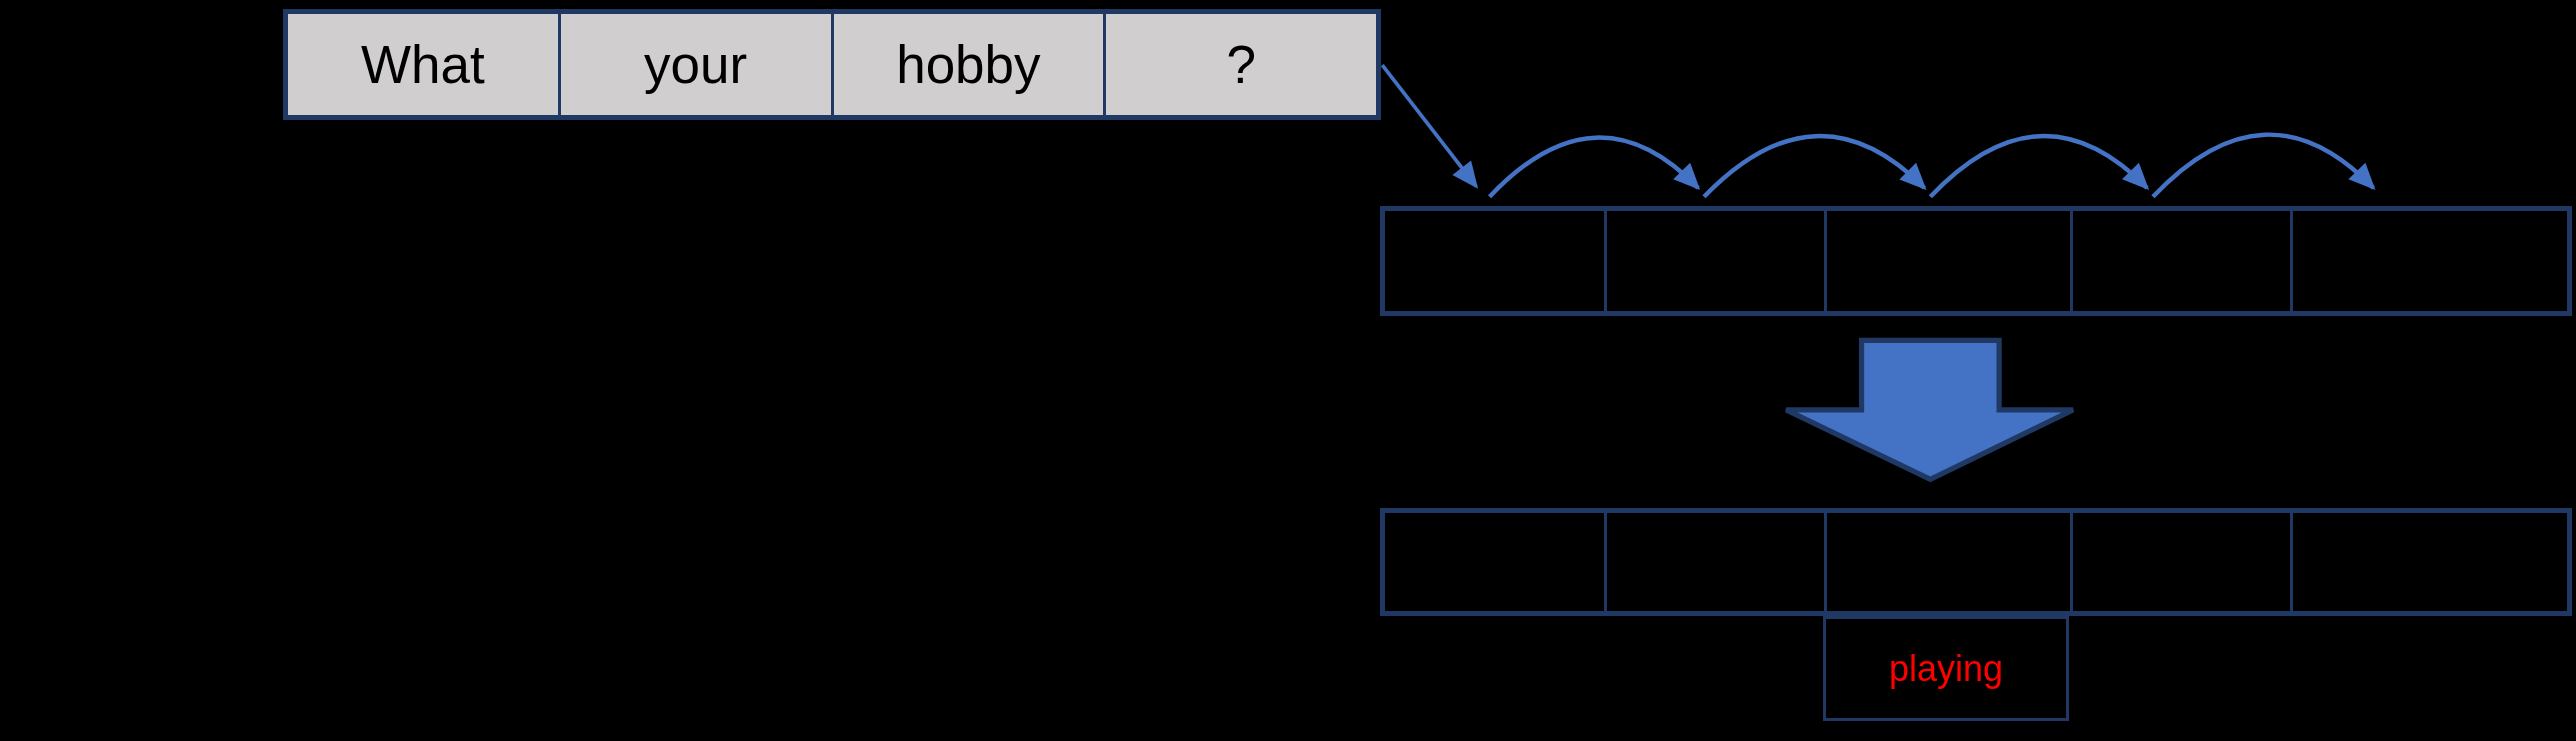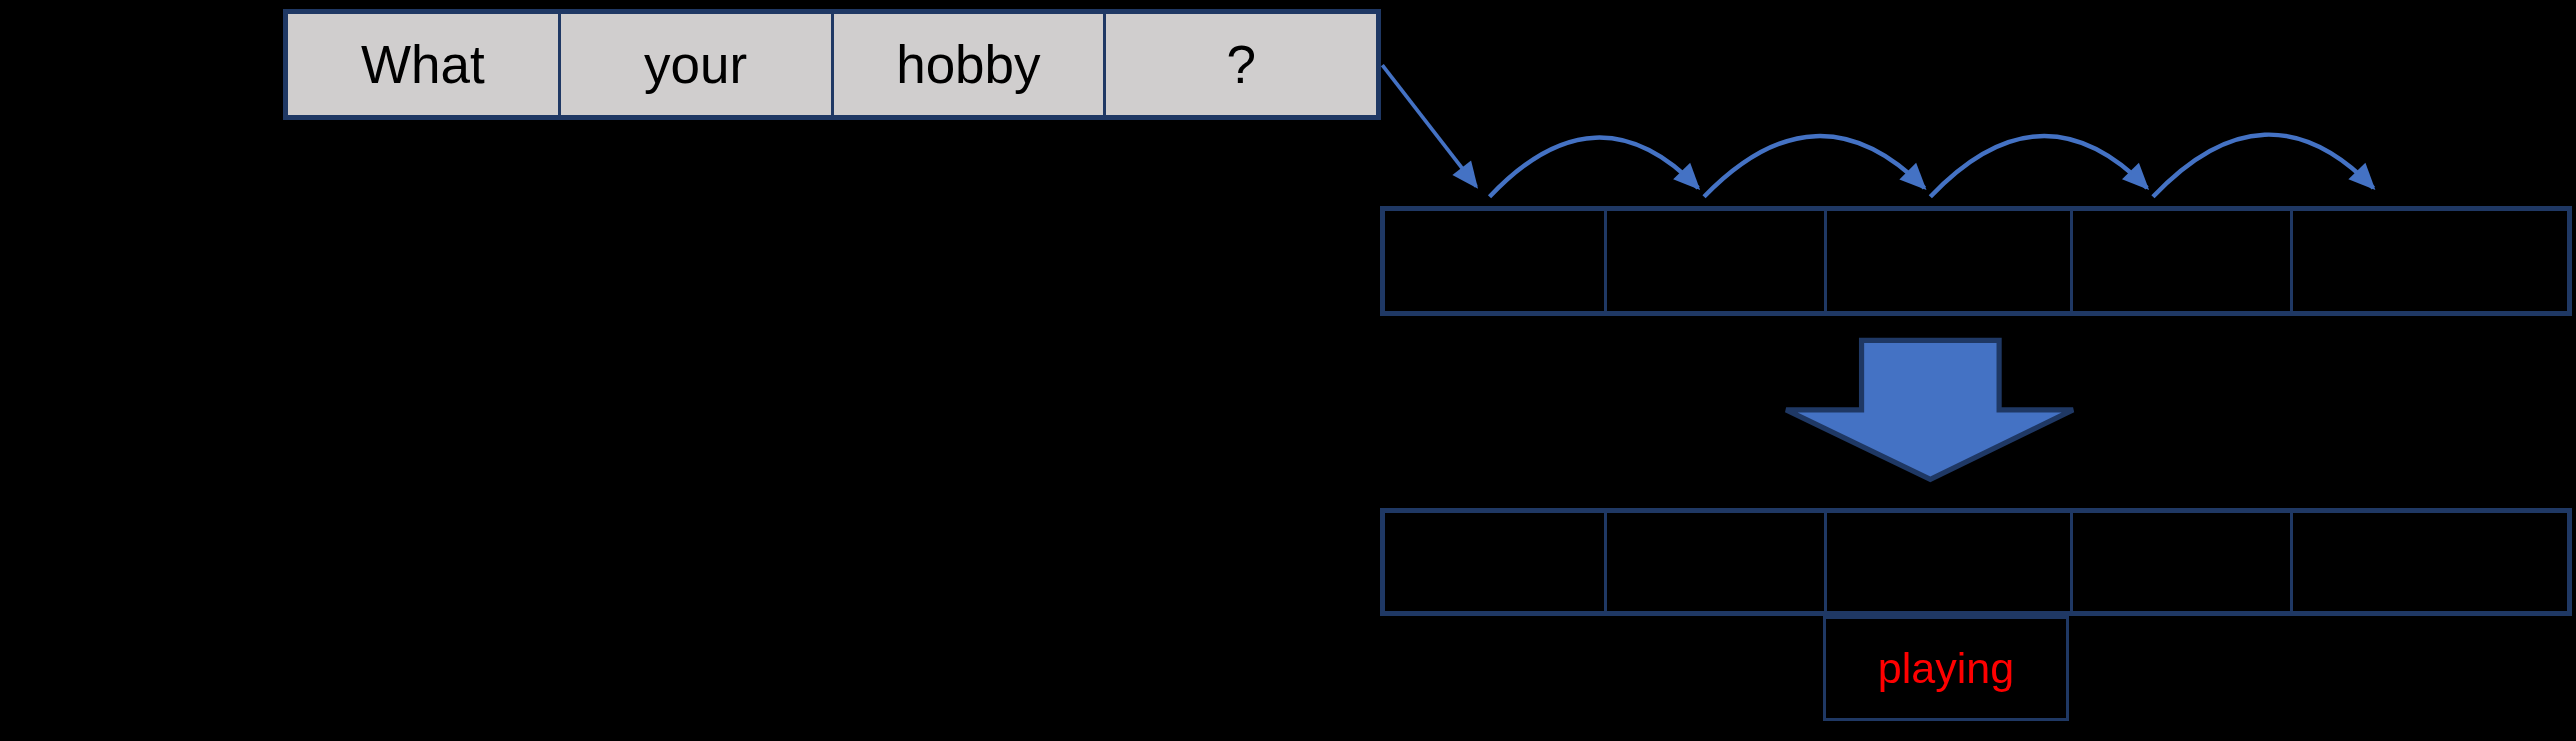--- a/index.html
+++ b/index.html
@@ -59,21 +59,21 @@
   .output-box {
     position: absolute; left: 1823px; top: 616px;
     width: 246px; height: 105px;
     border: 3.7px solid #1F3864;
     box-sizing: border-box;
     display: flex; align-items: center; justify-content: center;
     background: transparent;
   }
   .output-box span {
     color: #FF0000;
-    font-size: 43px;
+    font-size: 36px;
     line-height: 1;
   }
 
   svg.overlay { position: absolute; left: 0; top: 0; }
 </style>
 </head>
 <body>
 
 <div class="canvas">
 

